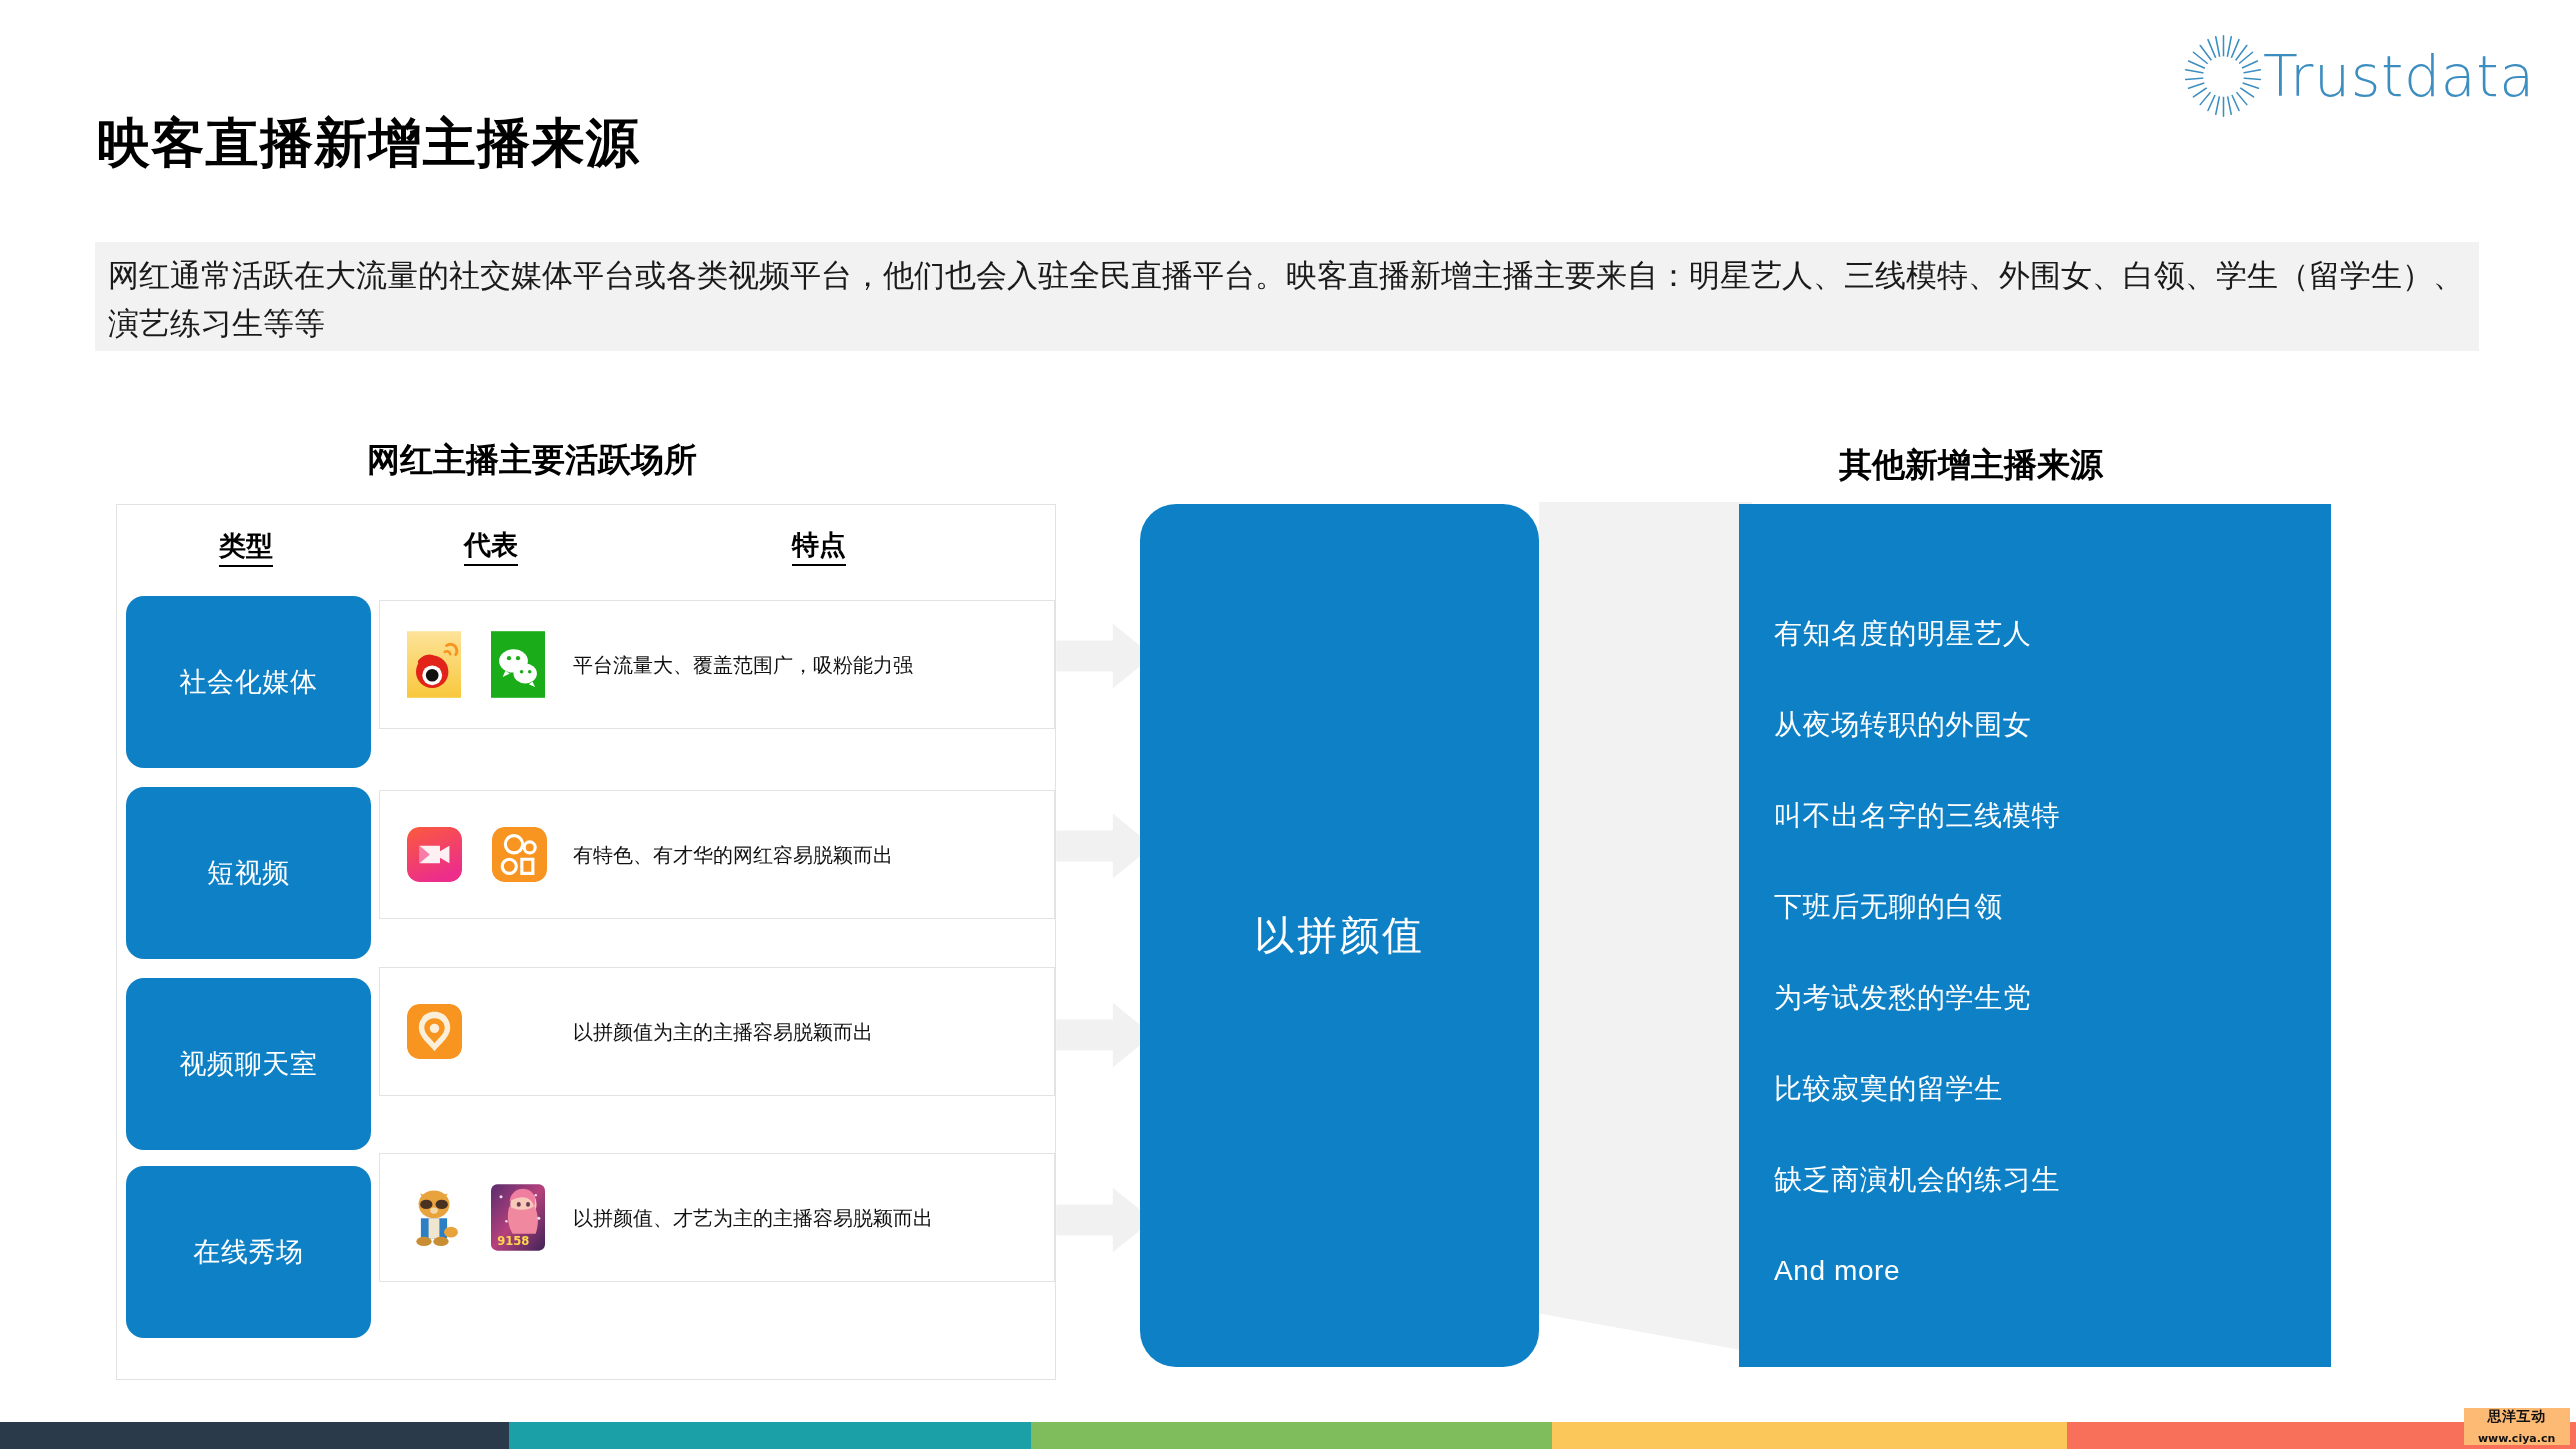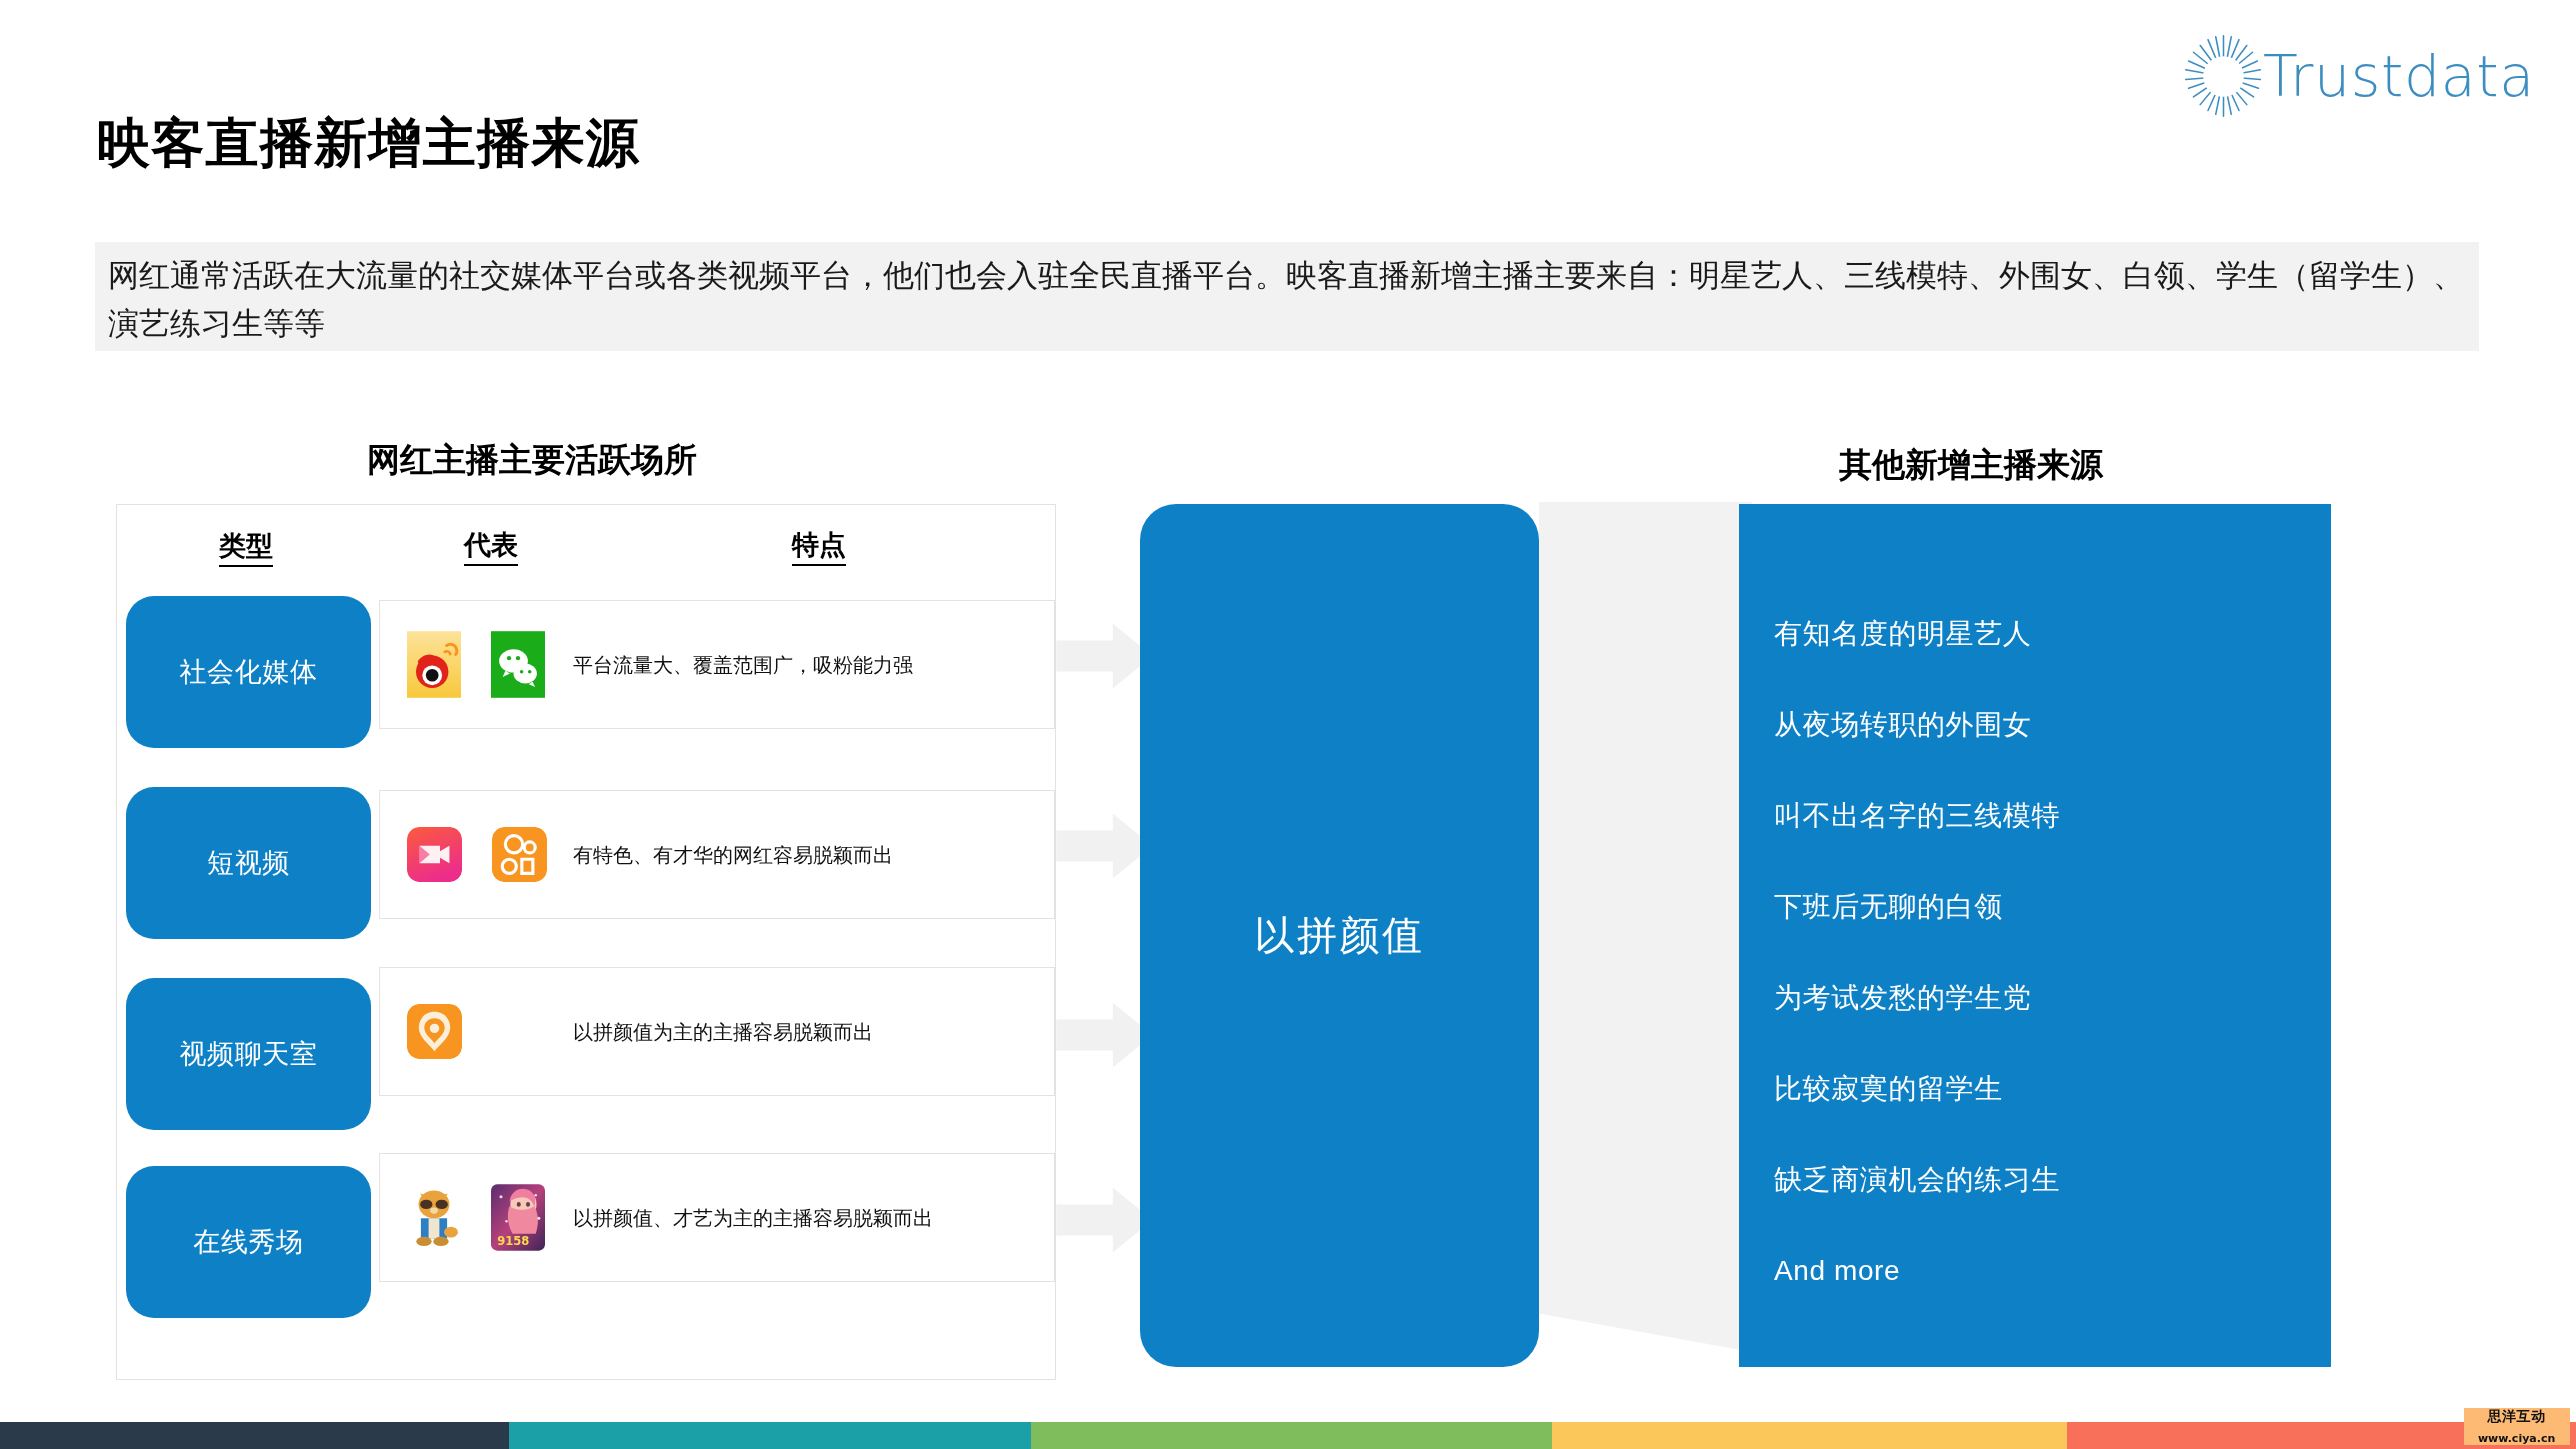--- a/index.html
+++ b/index.html
@@ -97,23 +97,23 @@
   }
   #th-type { left: 219px; top: 528px; }
   #th-rep  { left: 464px; top: 527px; }
   #th-feat { left: 792px; top: 527px; }
 
   
   .row-chip {
     position: absolute;
     left: 126px;
     width: 245px;
-    height: 152px;
+    height: 172px;
     background: #0E81C6;
-    border-radius: 28px;
+    border-radius: 18px;
     display: flex;
     align-items: center;
     justify-content: center;
     color: #ffffff;
     font-size: 27px;
     letter-spacing: 0.6px;
   }
   .row-card {
     position: absolute;
     left: 379px;

